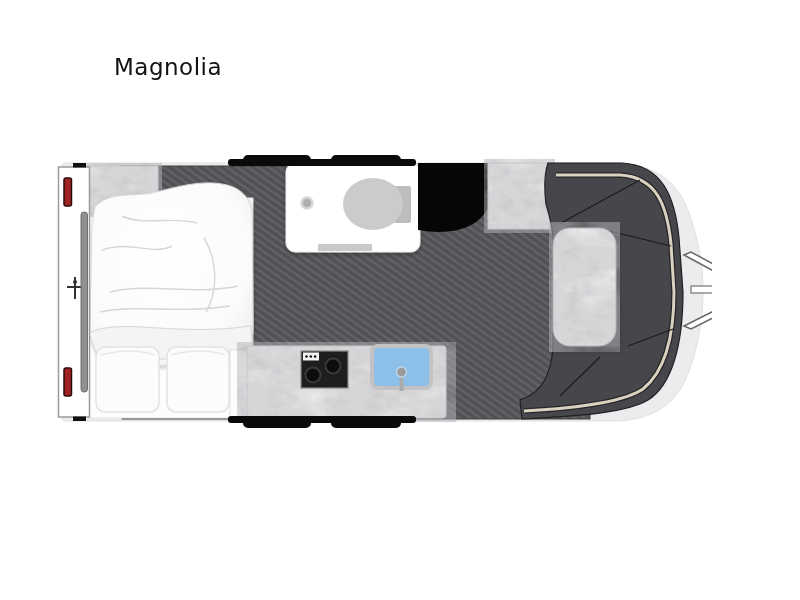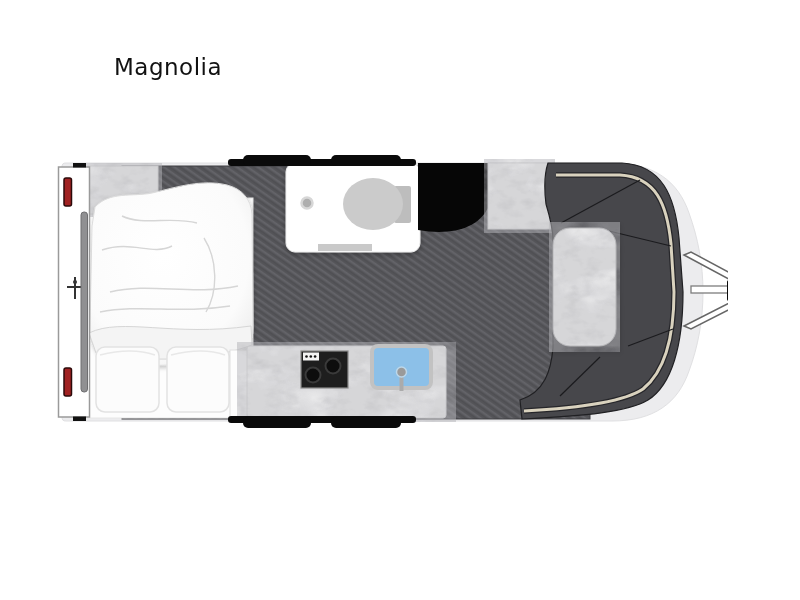--- a/index.html
+++ b/index.html
@@ -1,17 +1,17 @@
 <!DOCTYPE html>
 <html><head>
 <meta charset="utf-8">
 <style>
   html,body{margin:0;padding:0;background:#ffffff;}
   .canvas{position:relative;width:712px;height:600px;background:#ffffff;overflow:hidden;
-          font-family:"DejaVu Sans","Liberation Sans",sans-serif;padding-left:16px;}
+          font-family:"DejaVu Sans","Liberation Sans",sans-serif;}
   .title{position:absolute;left:114px;top:54px;font-size:23px;color:#111;letter-spacing:.5px;}
   svg{position:absolute;left:0;top:0;}
 </style>
 </head>
 <body>
 
 <div class="canvas">
   <div class="title">Magnolia</div>
 
   <svg width="800" height="600" viewBox="0 0 800 600">

